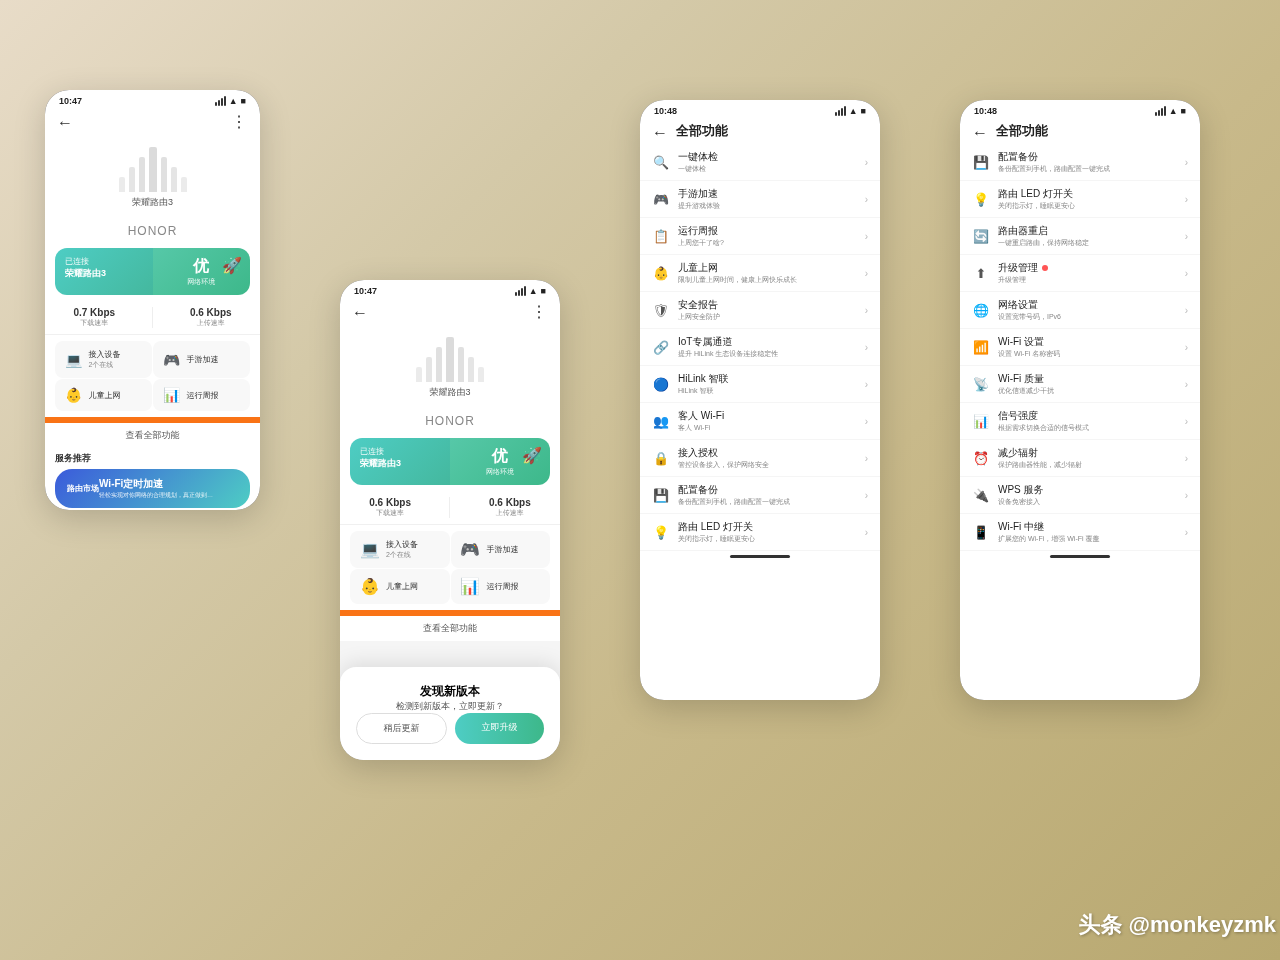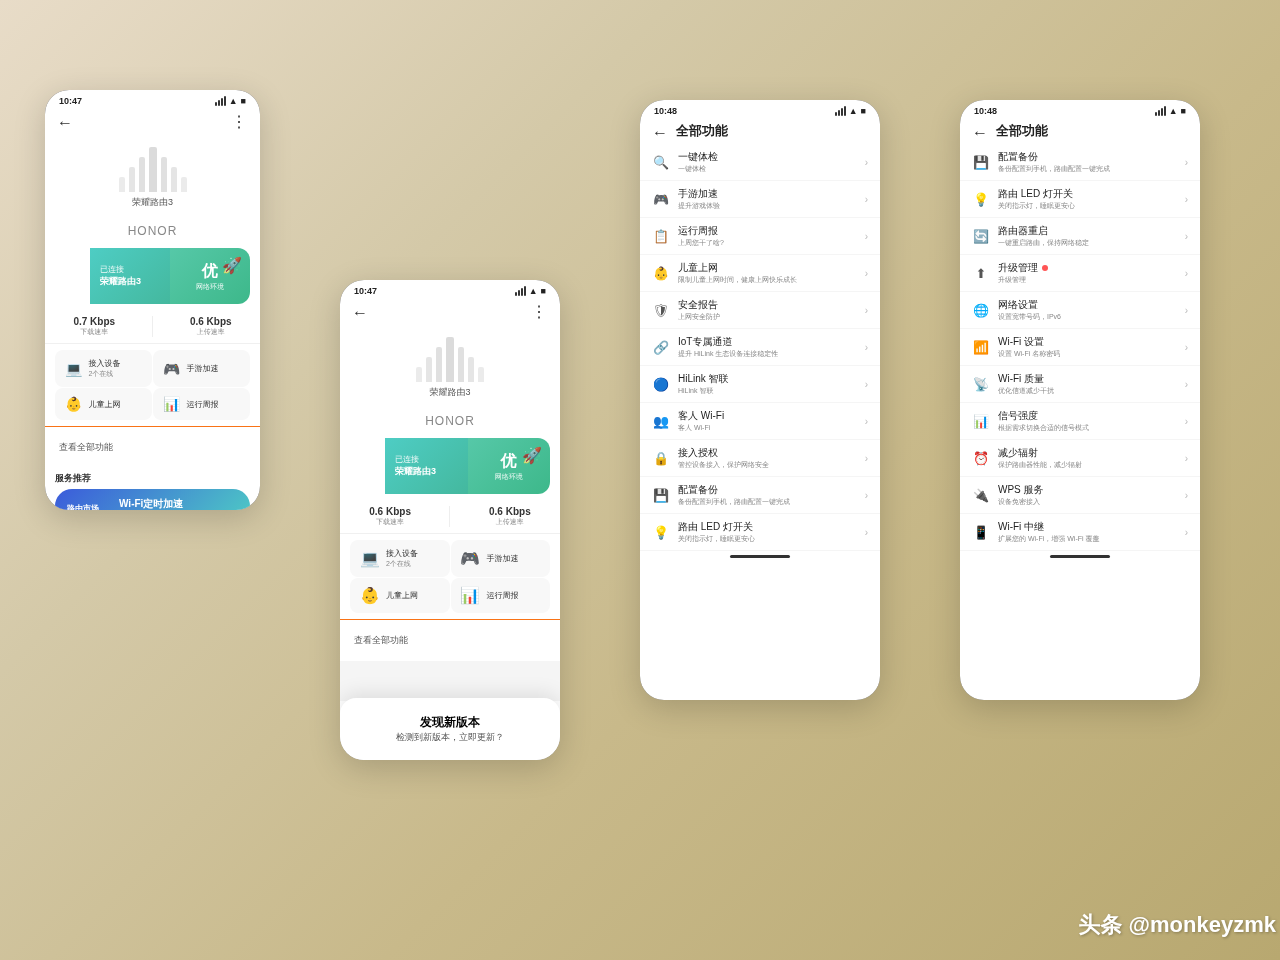--- a/index.html
+++ b/index.html
@@ -73,23 +73,22 @@
     
     .status-card {
       margin: 6px 10px;
       border-radius: 12px;
       overflow: hidden;
       display: flex;
     }
     .status-left {
       background: linear-gradient(135deg, #4ecdc4, #44b89e);
       flex: 1;
-      padding: 16px 10px;
+      padding: 8px 10px;
       color: #fff;
-      margin-left: 35px;
     }
     .status-right {
       background: linear-gradient(135deg, #56c8a8, #3db88a);
       flex: 1;
       padding: 8px 10px;
       color: #fff;
       display: flex;
       flex-direction: column;
       align-items: center;
       justify-content: center;
@@ -124,37 +123,38 @@
       display: flex;
       align-items: center;
       gap: 6px;
     }
     .func-icon { font-size: 14px; color: #666; }
     .func-text { font-size: 8px; color: #333; }
     .func-sub { font-size: 7px; color: #888; }
 
     
     .view-all {
+      text-align: center;
       font-size: 9px;
       color: #555;
-      padding: 14px;
-      border-top: 1px solid #f97316;
+      padding: 6px;
+      border-top: 6px solid #f97316;
     }
 
     
     .service-section { padding: 4px 10px; }
     .service-title { font-size: 9px; color: #333; font-weight: 600; margin-bottom: 4px; }
     .service-banner {
       background: linear-gradient(135deg, #3b5bdb, #4ecdc4);
       border-radius: 17px;
       padding: 8px 12px;
       display: flex;
       align-items: center;
       color: #fff;
-      gap: 20px;
+      gap: 0;
     }
 
     
     .list-item-row {
       display: flex;
       align-items: center;
       padding: 6px 12px;
       border-bottom: 1px solid #f5f5f5;
       gap: 8px;
     }
@@ -418,20 +418,24 @@
           </div>
       </div>
     </div>
 
     <div class="view-all">查看全部功能</div>
 
     <div style="height: 40px; background: #f5f5f5;"></div>
     <div class="dialog-overlay">
       <div class="dialog-title">发现新版本</div>
       <div class="dialog-desc">检测到新版本，立即更新？</div>
+      <div class="dialog-buttons">
+        <div class="btn-later">稍后更新</div>
+        <div class="btn-upgrade">立即升级</div>
+      </div>
     </div>
     <div class="home-indicator"></div>
   </div>
 </div>
 
 <div id="phone3" class="phone">
   <div class="phone-screen">
     <div class="status-bar">
       <span>10:48</span>
       <div class="status-icons">

